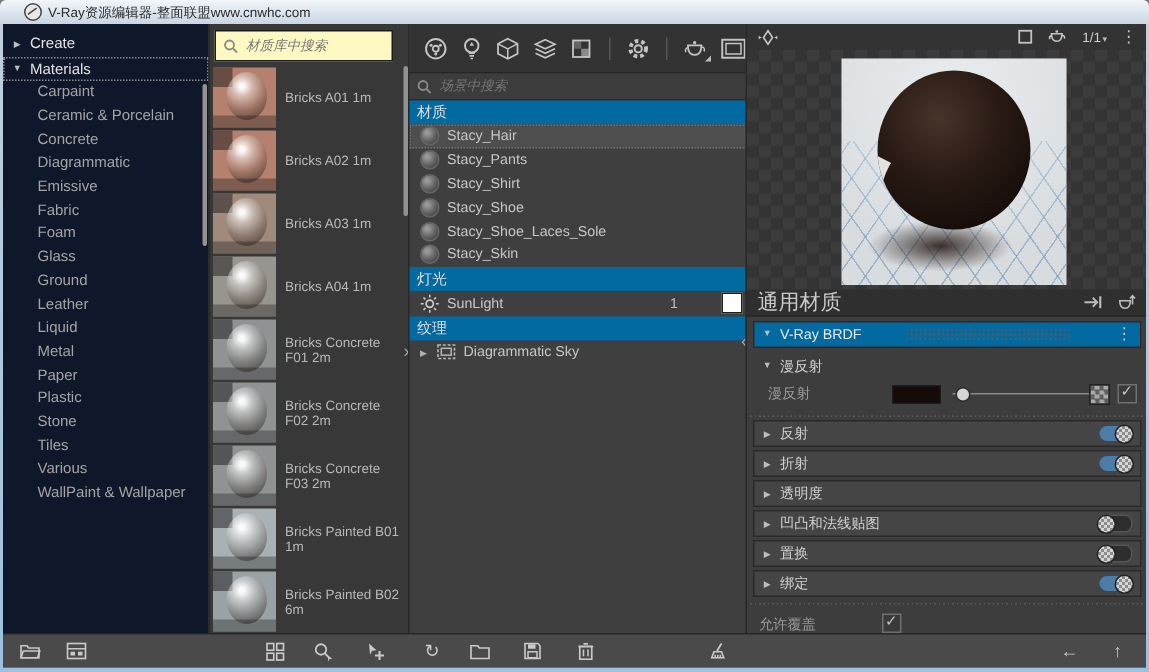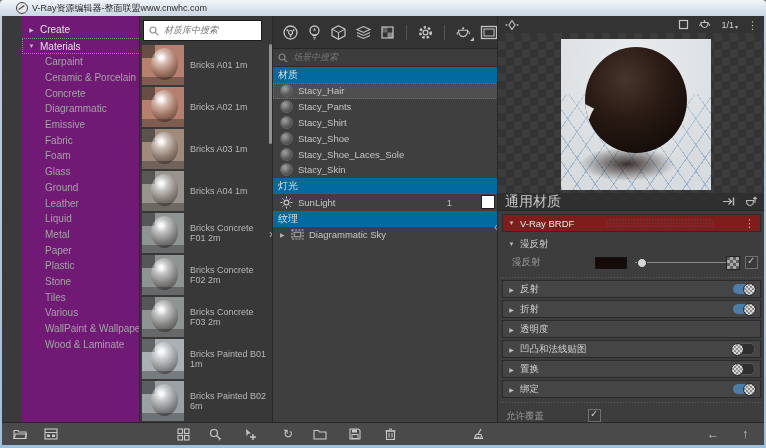--- a/index.html
+++ b/index.html
@@ -8,36 +8,36 @@
           -webkit-font-smoothing:antialiased;}
   
   .titlebar{position:absolute;top:0;left:0;right:0;height:16px;display:flex;align-items:center;gap:4px;
             padding-left:16px;background:linear-gradient(#f2f6fa,#c9d6e3);border-radius:4px 4px 0 0;}
   .title-text{font-size:9px;color:#2b2b2b;white-space:nowrap;}
   .app-icon{width:10px;height:10px;border:1px solid #444;border-radius:50%;position:relative;background:#e8e8e8;flex:0 0 auto;}
   .app-icon::after{content:"";position:absolute;left:1px;top:4px;width:7px;height:1px;background:#444;transform:rotate(-35deg);}
   
   .app{position:absolute;top:16px;left:2px;right:2px;bottom:3px;background:#3a3a3a;overflow:hidden;font-size:10px;}
   .panel{position:absolute;top:0;bottom:22px;overflow:hidden;}
-  .col1{left:0;width:137px;background:#701a75;margin-left:20px;}
+  .col1{left:0;width:137px;background:#0f172a;}
   .col2{left:137px;width:133px;background:#383838;border-left:1px solid #2a2a2a;}
   .col3{left:270px;width:225px;background:#3f3f3f;border-left:1px solid #282828;}
   .col4{left:495px;width:267px;background:#3d3d3d;border-left:1px solid #282828;}
   
   .tree-row{display:flex;align-items:center;gap:5px;height:16px;padding-left:6px;color:#e2e2e2;}
   .row-create{margin-top:5px;}
   .row-materials{margin-top:1px;outline:1px dotted #8a8a8a;outline-offset:-1px;}
   .tree-arrow{font-size:6px;color:#bdbdbd;width:7px;text-align:center;}
   .cat-item{height:15.7px;display:flex;align-items:center;padding-left:23px;color:#a4a4a4;font-size:10px;cursor:default;}
   .vscroll{position:absolute;width:3px;background:#929292;border-radius:2px;}
   .scroll1{right:1px;top:40px;height:108px;}
   .scroll2{right:1px;top:28px;height:100px;}
   
   .searchbox{display:flex;align-items:center;gap:5px;padding:0 5px;}
-  .search2{position:absolute;top:4px;left:3px;right:11px;height:19px;background:#ffffff;border:1px solid #1c1c1c;}
+  .search2{position:absolute;top:4px;left:3px;right:11px;height:19px;background:#fef9c3;border:1px solid #1c1c1c;}
   .search3{position:absolute;top:33px;left:0;right:0;height:17px;background:#3c3c3c;border-bottom:1px solid #2b2b2b;}
   .ph{font-style:italic;font-size:9px;color:#757575;}
   .mag{flex:0 0 auto;}
   
   .lib-list{position:absolute;top:28px;left:0;right:0;bottom:0;overflow:hidden;}
   .lib-row{height:42px;display:flex;align-items:center;}
   .thumb{position:relative;width:42px;height:40px;margin-left:2px;flex:0 0 auto;overflow:hidden;}
   .thumb-corner{position:absolute;left:0;top:0;width:13px;height:13px;background:rgba(25,25,25,.5);}
   .thumb-edge{position:absolute;left:0;bottom:0;width:100%;height:8px;background:rgba(25,25,25,.35);}
   .thumb-sphere{position:absolute;left:9px;top:3px;width:27px;height:32px;border-radius:50%;
@@ -82,21 +82,21 @@
   .sphere-shadow{position:absolute;left:18px;top:108px;width:96px;height:34px;border-radius:50%;
      background:radial-gradient(closest-side,rgba(30,18,14,.85),rgba(30,18,14,0));}
   .sphere-big{position:absolute;left:24px;top:8px;width:102px;height:106px;border-radius:50%;overflow:hidden;
      background:radial-gradient(circle at 40% 30%,#46352b 0%,#2a1b14 40%,#140c09 82%);}
   .swoosh{position:absolute;left:-12px;top:18px;width:120px;height:92px;border:13px solid transparent;
      border-bottom:13px solid #f2f2f2;border-left:13px solid #e2e2e2;border-radius:50%;transform:rotate(-18deg);}
   .props{position:absolute;top:177px;left:0;right:0;bottom:0;}
   .prop-header{height:17px;background:#2f2f2f;border-bottom:1px solid #262626;display:flex;align-items:center;padding:0 7px;gap:8px;}
   .prop-header .lbl{color:#c9c9c9;font-size:14px;}
   .ph-icons{margin-left:auto;display:flex;gap:9px;}
-  .rollout{margin:3px 4px 0;height:16px;background:#7f1d1d;border:1px solid #2a2a2a;display:flex;align-items:center;
+  .rollout{margin:3px 4px 0;height:16px;background:#0369a1;border:1px solid #2a2a2a;display:flex;align-items:center;
            padding:0 5px;gap:5px;color:#e8e8e8;font-size:9.5px;}
   .grip{flex:1;height:8px;margin:0 26px;background-image:radial-gradient(#5d5d5d 28%,transparent 30%);background-size:3px 3px;background-position:center;}
   .subsec{margin-top:5px;height:14px;display:flex;align-items:center;gap:5px;padding-left:10px;color:#d2d2d2;font-size:9.5px;}
   .diffuse-row{position:relative;height:21px;margin-top:1px;}
   .diffuse-row .lbl{position:absolute;left:14px;top:4px;color:#9a9a9a;font-size:9.5px;}
   .swatch{position:absolute;left:97px;top:5px;width:30px;height:10px;border:1px solid #131313;cursor:pointer;}
   .slider{position:absolute;left:137px;top:10px;width:94px;height:1px;background:#8a8a8a;cursor:pointer;}
   .slider .knob{position:absolute;top:-4px;margin-left:-4px;width:8px;height:8px;border-radius:50%;background:#d6d6d6;border:1px solid #2c2c2c;}
   .tex-btn{position:absolute;right:25px;top:4px;width:12px;height:12px;border:1px solid #222;cursor:pointer;
      background-image:conic-gradient(#a9a9a9 25%,#5f5f5f 0 50%,#a9a9a9 0 75%,#5f5f5f 0);background-size:6px 6px;}
@@ -155,21 +155,20 @@
         <div class="cat-item">Ground</div>
         <div class="cat-item">Leather</div>
         <div class="cat-item">Liquid</div>
         <div class="cat-item">Metal</div>
         <div class="cat-item">Paper</div>
         <div class="cat-item">Plastic</div>
         <div class="cat-item">Stone</div>
         <div class="cat-item">Tiles</div>
         <div class="cat-item">Various</div>
         <div class="cat-item">WallPaint &amp; Wallpaper</div>
-        <div class="cat-item">Wood &amp; Laminate</div>
       </div>
       <div class="vscroll scroll1"></div>
     </div>
 
     <div class="panel col2">
       <div class="searchbox search2">
         <svg class="mag" width="10" height="10" viewBox="0 0 10 10">
           <circle cx="4" cy="4" r="3" fill="none" stroke="#8a8a8a" stroke-width="1.2"></circle>
           <line x1="6.3" y1="6.3" x2="9" y2="9" stroke="#8a8a8a" stroke-width="1.2"></line>
         </svg>

